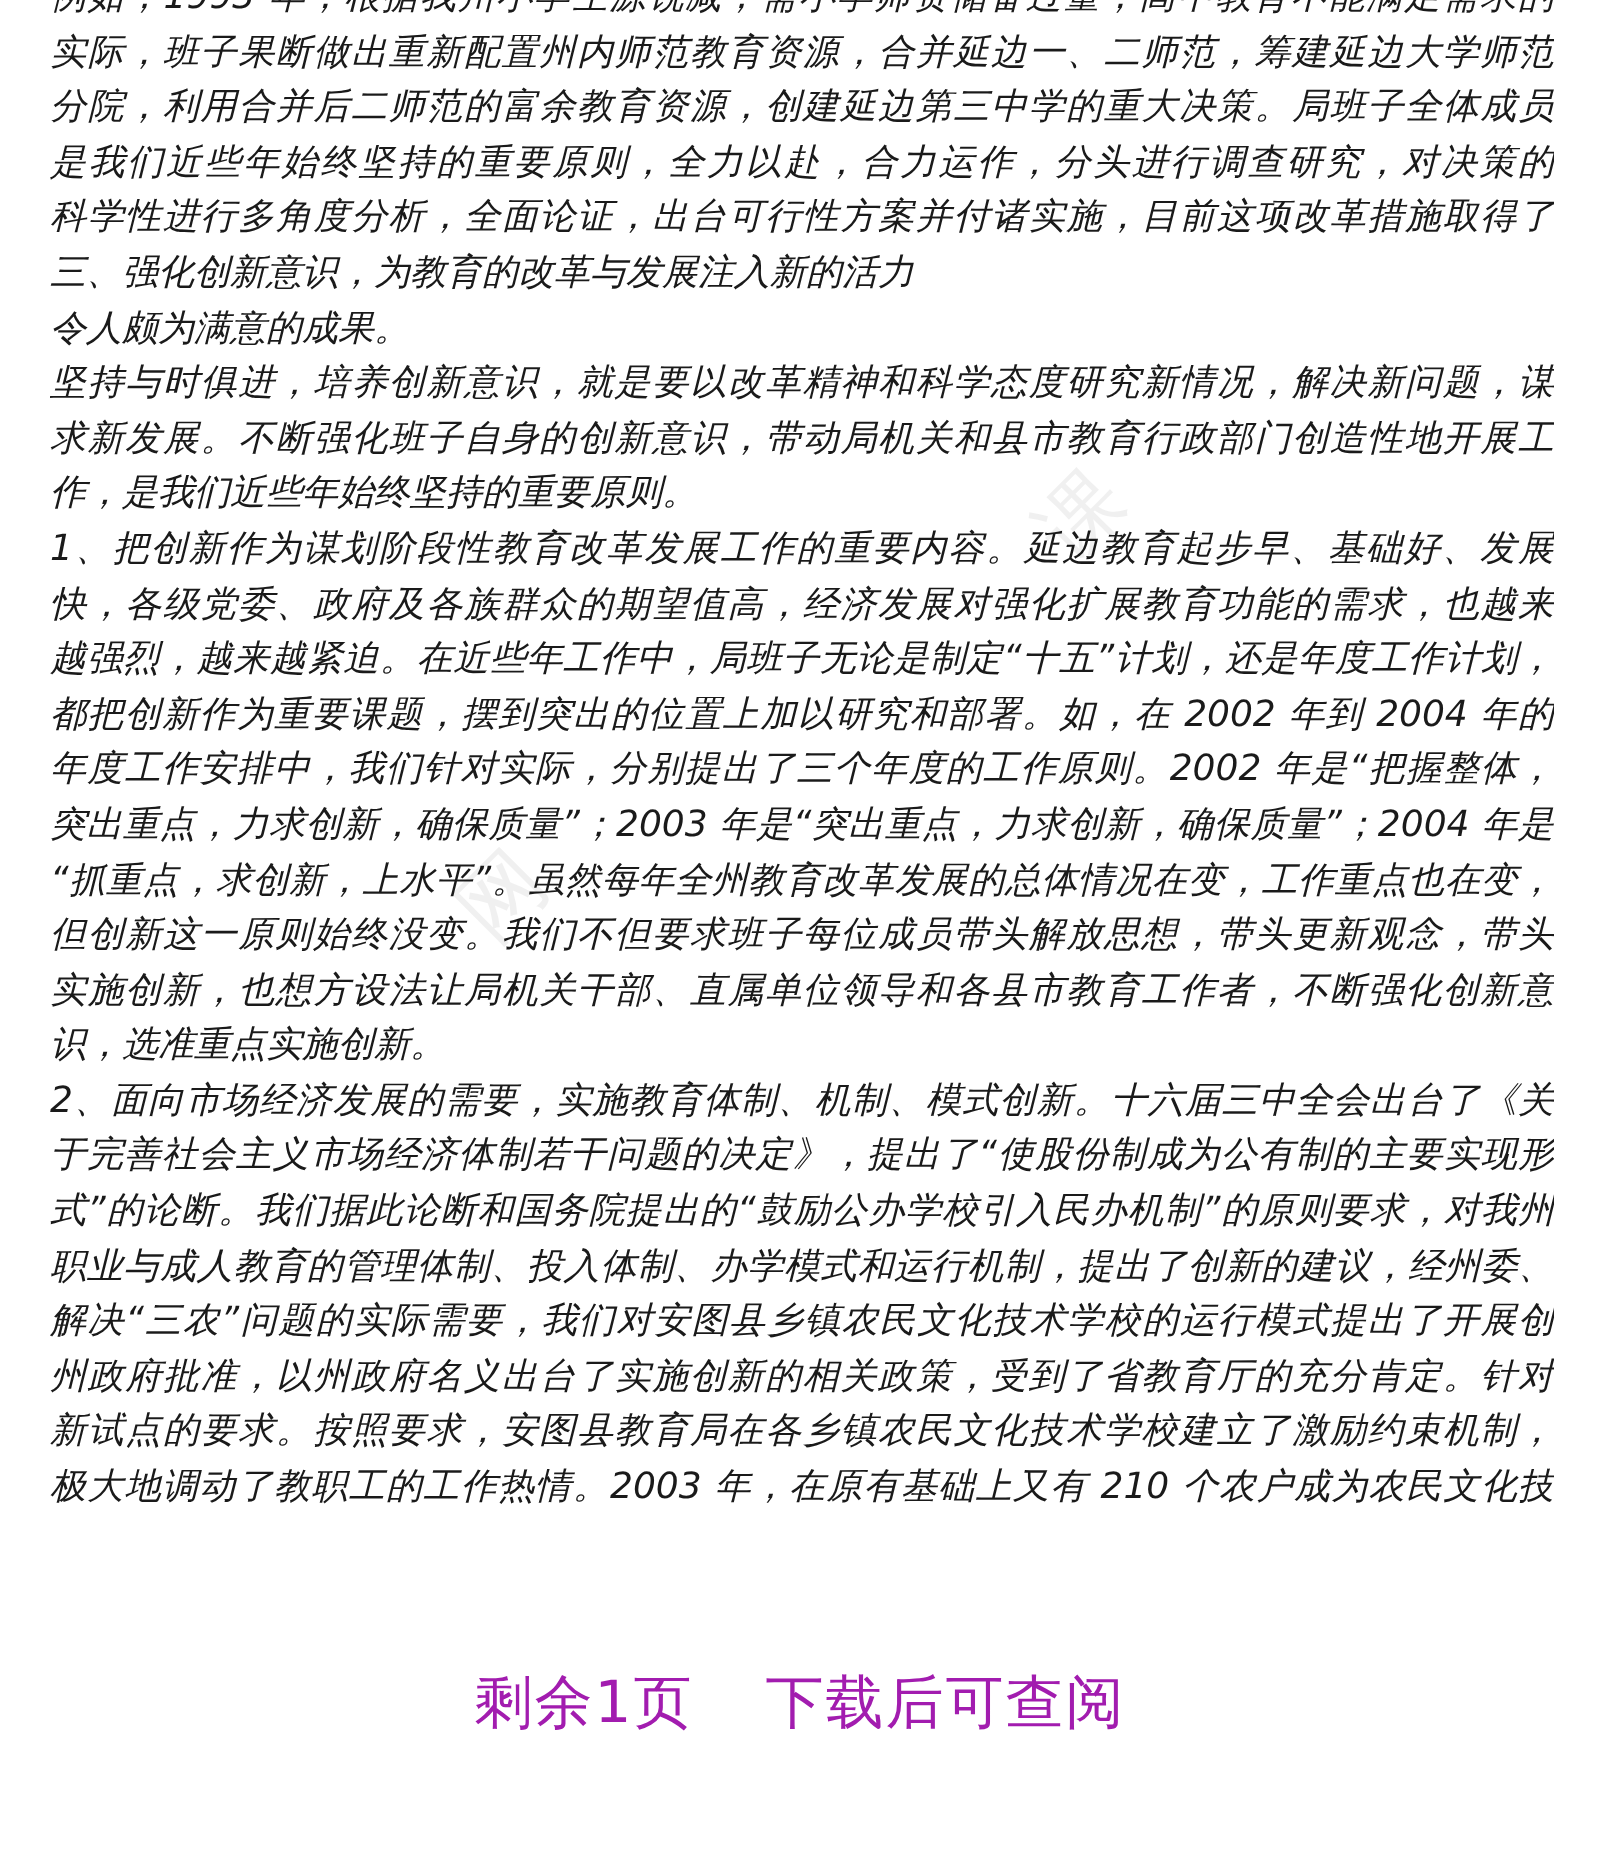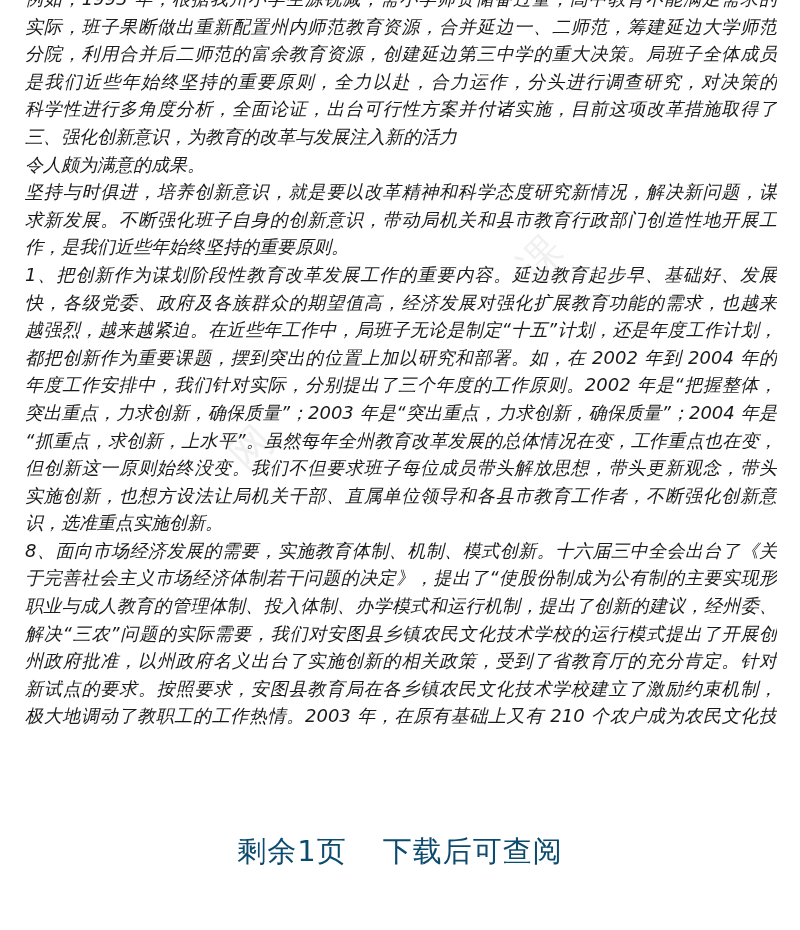--- a/index.html
+++ b/index.html
@@ -44,21 +44,21 @@
       pointer-events: none;
       white-space: nowrap;
     }
     .footer {
       position: absolute;
       left: 0;
       top: 832px;
       width: 800px;
       text-align: center;
       font-size: 29px;
-      color: #0c4a6e;
+      color: #a21caf;
       letter-spacing: 1px;
     }
     .footer .gap {
       display: inline-block;
       width: 36px;
     }
   </style>
 </head>
 <body>
 
@@ -76,22 +76,23 @@
     <div class="line">1、把创新作为谋划阶段性教育改革发展工作的重要内容。延边教育起步早、基础好、发展</div>
     <div class="line">快，各级党委、政府及各族群众的期望值高，经济发展对强化扩展教育功能的需求，也越来</div>
     <div class="line">越强烈，越来越紧迫。在近些年工作中，局班子无论是制定“十五”计划，还是年度工作计划，</div>
     <div class="line">都把创新作为重要课题，摆到突出的位置上加以研究和部署。如，在 2002 年到 2004 年的</div>
     <div class="line">年度工作安排中，我们针对实际，分别提出了三个年度的工作原则。2002 年是“把握整体，</div>
     <div class="line">突出重点，力求创新，确保质量”；2003 年是“突出重点，力求创新，确保质量”；2004 年是</div>
     <div class="line">“抓重点，求创新，上水平”。虽然每年全州教育改革发展的总体情况在变，工作重点也在变，</div>
     <div class="line">但创新这一原则始终没变。我们不但要求班子每位成员带头解放思想，带头更新观念，带头</div>
     <div class="line">实施创新，也想方设法让局机关干部、直属单位领导和各县市教育工作者，不断强化创新意</div>
     <div class="line last">识，选准重点实施创新。</div>
-    <div class="line">8、面向市场经济发展的需要，实施教育体制、机制、模式创新。十六届三中全会出台了《关</div>
+    <div class="line">2、面向市场经济发展的需要，实施教育体制、机制、模式创新。十六届三中全会出台了《关</div>
     <div class="line">于完善社会主义市场经济体制若干问题的决定》，提出了“使股份制成为公有制的主要实现形</div>
+    <div class="line">式”的论断。我们据此论断和国务院提出的“鼓励公办学校引入民办机制”的原则要求，对我州</div>
     <div class="line">职业与成人教育的管理体制、投入体制、办学模式和运行机制，提出了创新的建议，经州委、</div>
     <div class="line">解决“三农”问题的实际需要，我们对安图县乡镇农民文化技术学校的运行模式提出了开展创</div>
     <div class="line">州政府批准，以州政府名义出台了实施创新的相关政策，受到了省教育厅的充分肯定。针对</div>
     <div class="line">新试点的要求。按照要求，安图县教育局在各乡镇农民文化技术学校建立了激励约束机制，</div>
     <div class="line">极大地调动了教职工的工作热情。2003 年，在原有基础上又有 210 个农户成为农民文化技</div>
   </div>
 
 <div class="watermark" style="left:520px;top:230px;">课</div>
 <div class="watermark" style="left:230px;top:420px;">网</div>
 

